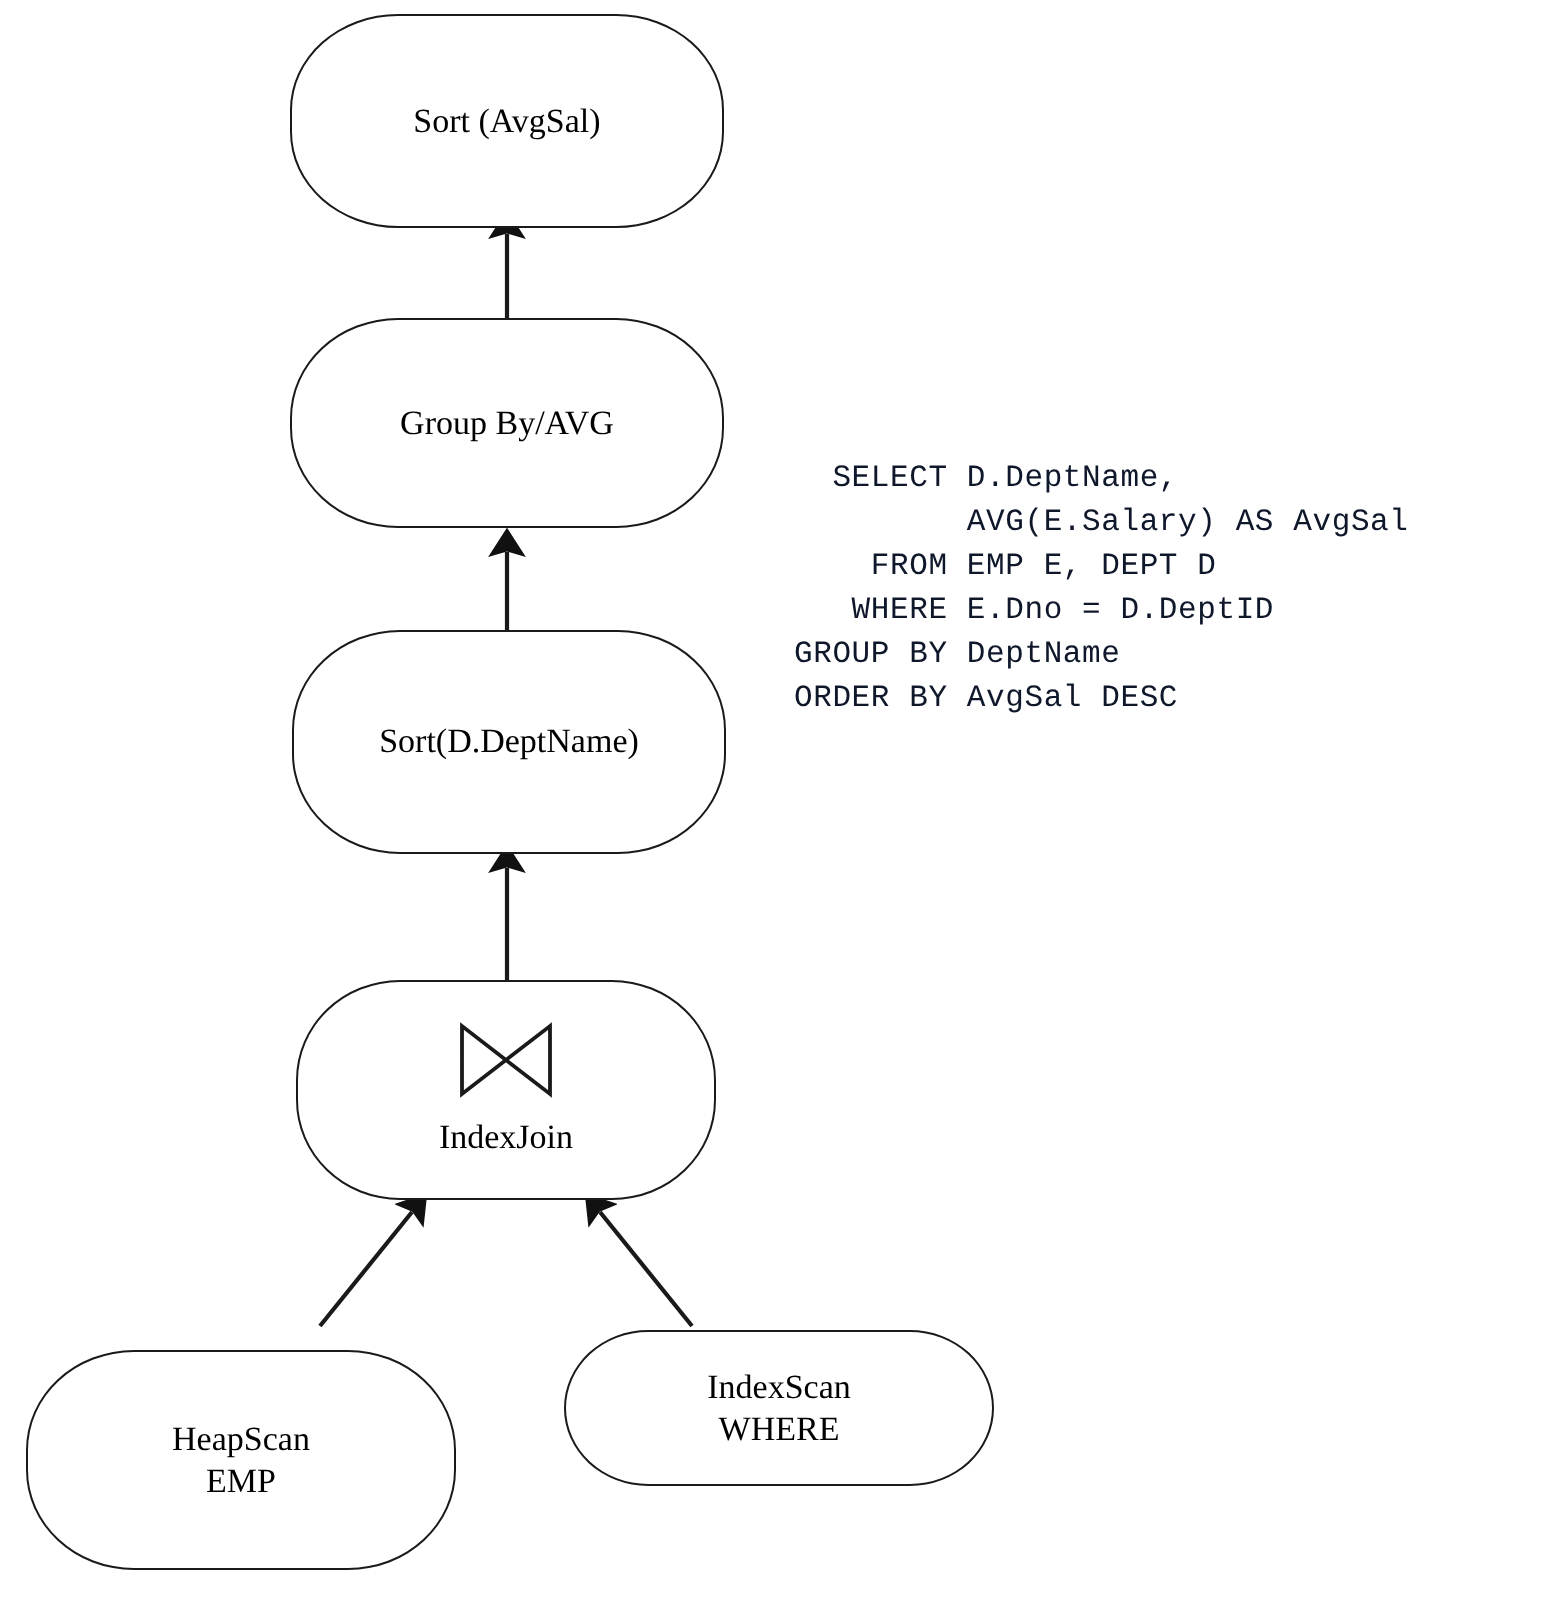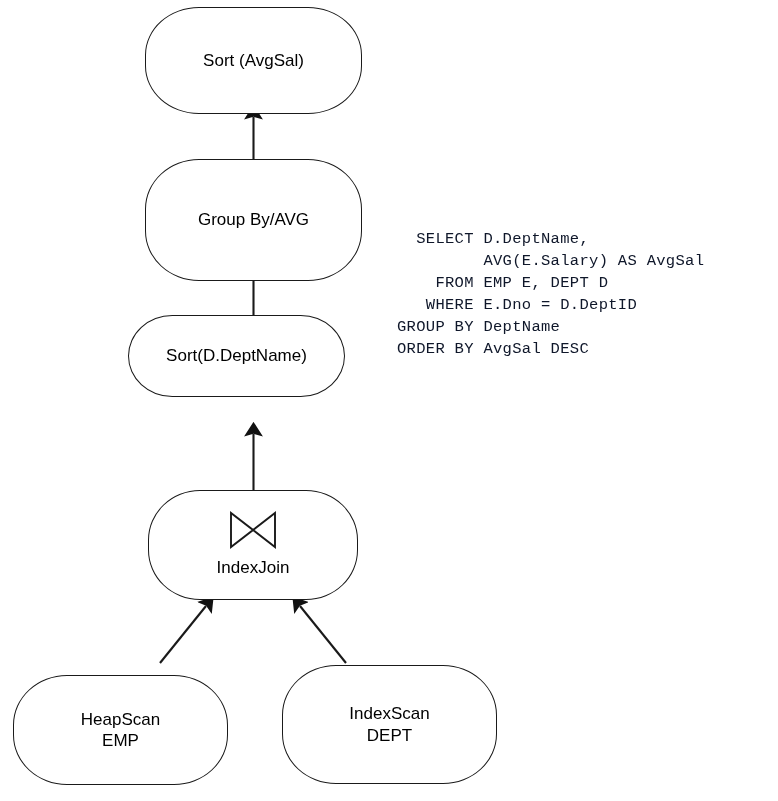--- a/index.html
+++ b/index.html
@@ -31,53 +31,53 @@
     box-sizing: border-box;
     border: 1.6px solid #1a1a1a;
     background: #ffffff;
     display: flex;
     flex-direction: column;
     align-items: center;
     justify-content: center;
     text-align: center;
     line-height: 1.25;
     color: #000000;
-    font-family: Liberation Sans, sans-serif;
+    font-family: Liberation Serif, serif;
   }
 
   .node-label {
     font-size: 17px;
     white-space: nowrap;
   }
   .node-label.small-gap { margin-top: 1px; }
 
   
   #node-sort-avgsal {
     left: 145px; top: 7px; width: 217px; height: 107px;
     border-radius: 54px / 48px;
   }
   #node-groupby {
-    left: 145px; top: 159px; width: 217px; height: 122px;
+    left: 145px; top: 159px; width: 217px; height: 105px;
     border-radius: 54px / 50px;
   }
   #node-sort-deptname {
-    left: 128px; top: 315px; width: 217px; height: 82px;
+    left: 146px; top: 315px; width: 217px; height: 112px;
     border-radius: 54px / 50px;
   }
   #node-indexjoin {
     left: 148px; top: 490px; width: 210px; height: 110px;
     border-radius: 52px / 50px;
   }
   #node-heapscan {
     left: 13px; top: 665px; width: 215px; height: 110px;
     border-radius: 54px / 50px;
     margin-top: 10px;
   }
   #node-indexscan {
-    left: 282px; top: 665px; width: 215px; height: 119px;
+    left: 282px; top: 665px; width: 215px; height: 78px;
     border-radius: 54px / 50px;
   }
 
   
   .join-symbol {
     display: block;
     margin-bottom: 2px;
   }
 
   
@@ -135,21 +135,21 @@
   <span class="node-label small-gap">IndexJoin</span>
 </div>
 
 <div class="node" id="node-heapscan">
   <span class="node-label">HeapScan</span>
   <span class="node-label">EMP</span>
 </div>
 
 <div class="node" id="node-indexscan">
   <span class="node-label">IndexScan</span>
-  <span class="node-label">DEPT</span>
+  <span class="node-label">WHERE</span>
 </div>
 
 <div id="sql-block">  SELECT D.DeptName,
          AVG(E.Salary) AS AvgSal
     FROM EMP E, DEPT D
    WHERE E.Dno = D.DeptID
 GROUP BY DeptName
 ORDER BY AvgSal DESC</div>
 
 </body></html>

